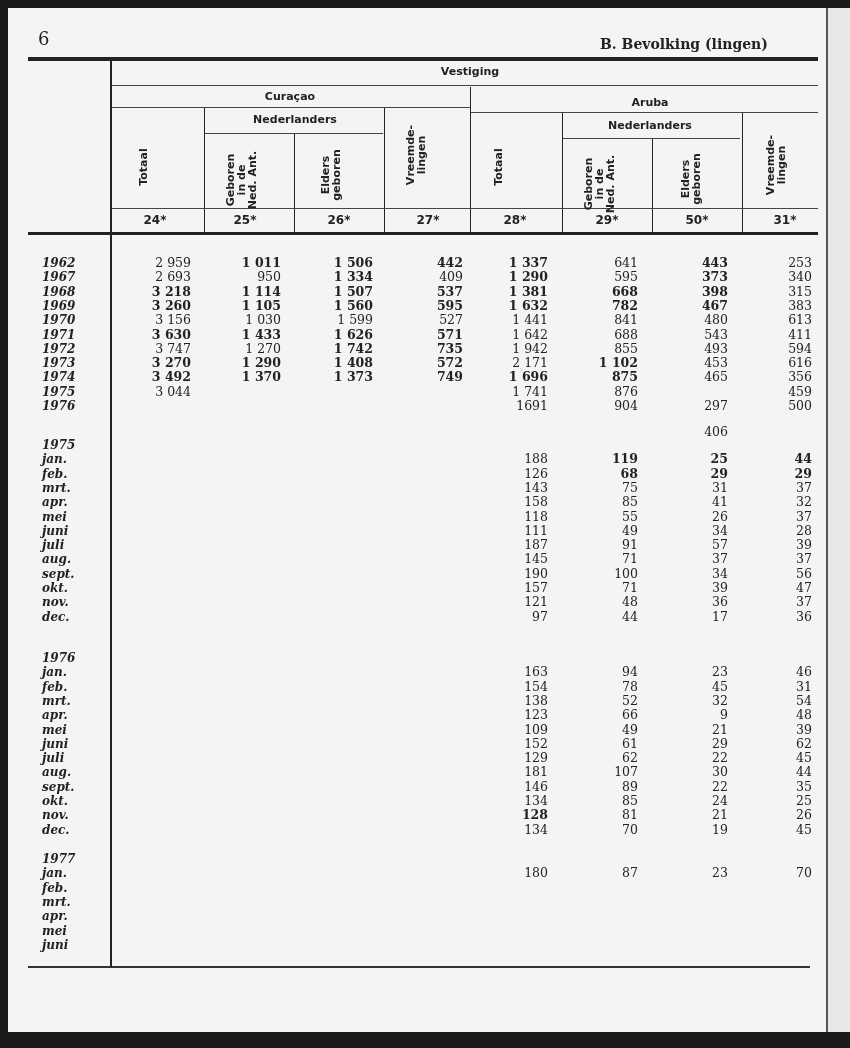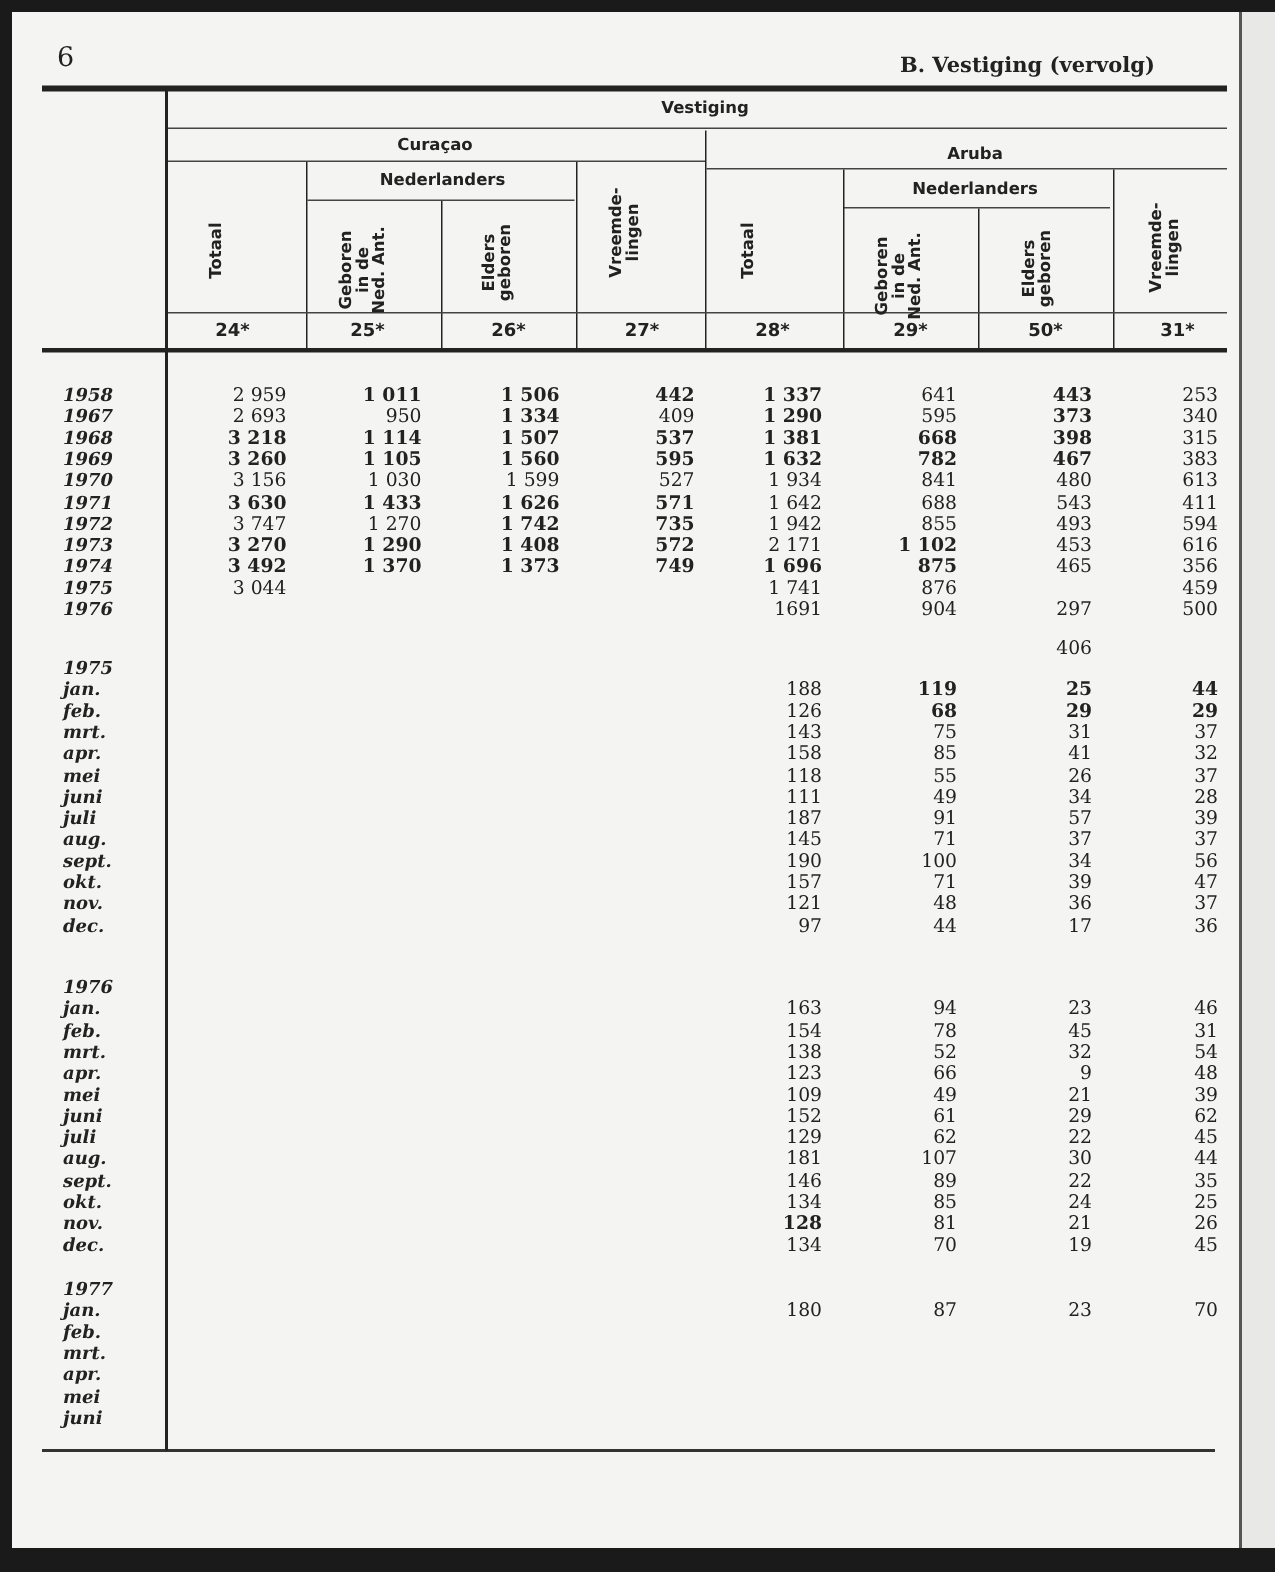--- a/index.html
+++ b/index.html
@@ -20,21 +20,21 @@
   .num { position:absolute; font-size:12.5px; color:#222; text-align:right; line-height:12px; font-family:"DejaVu Serif", serif; }
   .b { font-weight:bold; }
 </style>
 </head>
 <body>
 
 <div class="page"></div>
 <div class="rpage"></div>
 
 <div class="pnum">6</div>
-<div class="runhead" style="left:600px;right:auto;">B.  Vestiging (vervolg)</div>
+<div class="runhead" style="left:600px;right:auto;">B.  Bevolking (lingen)</div>
 
 <div class="rule-top"></div>
 <div class="rule-hdr"></div>
 <div class="rule-bot"></div>
 
 <div class="vline" style="left:110px;top:60px;width:2px;height:907px;"></div>
 
 <div class="vline" style="left:470px;top:87px;width:1px;height:146px;"></div>
 
 <div class="hdr-text" style="left:400px;top:65px;width:140px;font-weight:bold;">Vestiging</div>
@@ -78,21 +78,21 @@
 <div class="colnum" style="left:130px;width:50px;">24*</div>
 <div class="colnum" style="left:220px;width:50px;">25*</div>
 <div class="colnum" style="left:314px;width:50px;">26*</div>
 <div class="colnum" style="left:403px;width:50px;">27*</div>
 <div class="colnum" style="left:490px;width:50px;">28*</div>
 <div class="colnum" style="left:582px;width:50px;">29*</div>
 <div class="colnum" style="left:672px;width:50px;">50*</div>
 <div class="colnum" style="left:760px;width:50px;">31*</div>
 
 <div id="body-rows">
-    <div class="lbl" style="top: 257px;">1958</div>
+    <div class="lbl" style="top: 257px;">1962</div>
     <div class="num" style="left: 121px; width: 70px; top: 257px;">2 959</div>
     <div class="num b" style="left: 211px; width: 70px; top: 257px;">1 011</div>
     <div class="num b" style="left: 303px; width: 70px; top: 257px;">1 506</div>
     <div class="num b" style="left: 393px; width: 70px; top: 257px;">442</div>
     <div class="num b" style="left: 478px; width: 70px; top: 257px;">1 337</div>
     <div class="num" style="left: 568px; width: 70px; top: 257px;">641</div>
     <div class="num b" style="left: 658px; width: 70px; top: 257px;">443</div>
     <div class="num" style="left: 742px; width: 70px; top: 257px;">253</div>
     <div class="lbl" style="top: 271.3px;">1967</div>
     <div class="num" style="left: 121px; width: 70px; top: 271.3px;">2 693</div>
@@ -119,21 +119,21 @@
     <div class="num b" style="left: 393px; width: 70px; top: 299.9px;">595</div>
     <div class="num b" style="left: 478px; width: 70px; top: 299.9px;">1 632</div>
     <div class="num b" style="left: 568px; width: 70px; top: 299.9px;">782</div>
     <div class="num b" style="left: 658px; width: 70px; top: 299.9px;">467</div>
     <div class="num" style="left: 742px; width: 70px; top: 299.9px;">383</div>
     <div class="lbl" style="top: 314.2px;">1970</div>
     <div class="num" style="left: 121px; width: 70px; top: 314.2px;">3 156</div>
     <div class="num" style="left: 211px; width: 70px; top: 314.2px;">1 030</div>
     <div class="num" style="left: 303px; width: 70px; top: 314.2px;">1 599</div>
     <div class="num" style="left: 393px; width: 70px; top: 314.2px;">527</div>
-    <div class="num" style="left: 478px; width: 70px; top: 314.2px;">1 934</div>
+    <div class="num" style="left: 478px; width: 70px; top: 314.2px;">1 441</div>
     <div class="num" style="left: 568px; width: 70px; top: 314.2px;">841</div>
     <div class="num" style="left: 658px; width: 70px; top: 314.2px;">480</div>
     <div class="num" style="left: 742px; width: 70px; top: 314.2px;">613</div>
     <div class="lbl" style="top: 328.5px;">1971</div>
     <div class="num b" style="left: 121px; width: 70px; top: 328.5px;">3 630</div>
     <div class="num b" style="left: 211px; width: 70px; top: 328.5px;">1 433</div>
     <div class="num b" style="left: 303px; width: 70px; top: 328.5px;">1 626</div>
     <div class="num b" style="left: 393px; width: 70px; top: 328.5px;">571</div>
     <div class="num" style="left: 478px; width: 70px; top: 328.5px;">1 642</div>
     <div class="num" style="left: 568px; width: 70px; top: 328.5px;">688</div>

